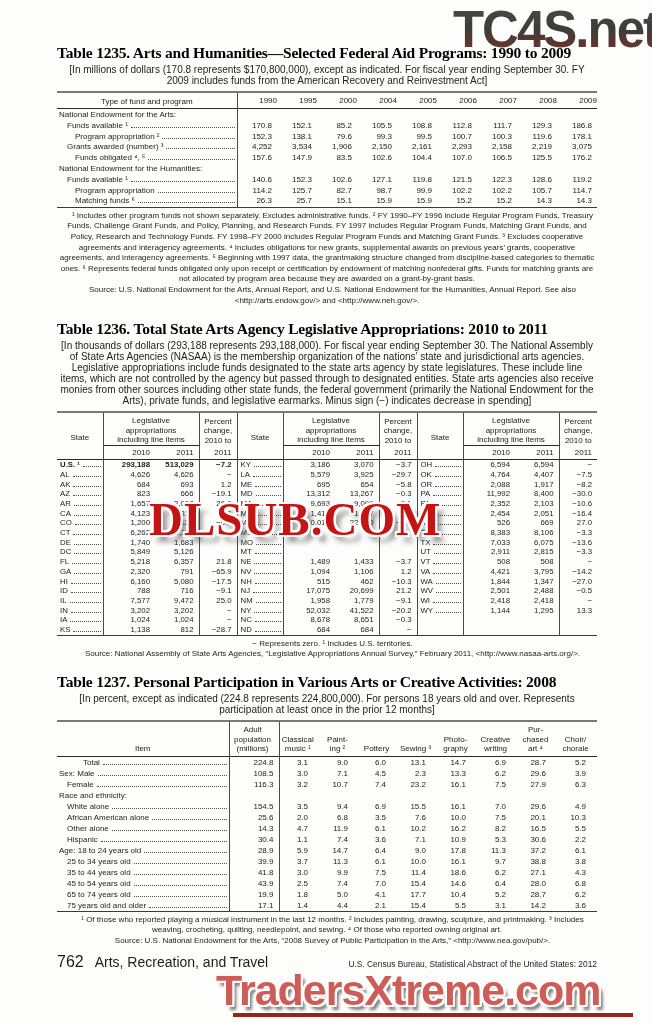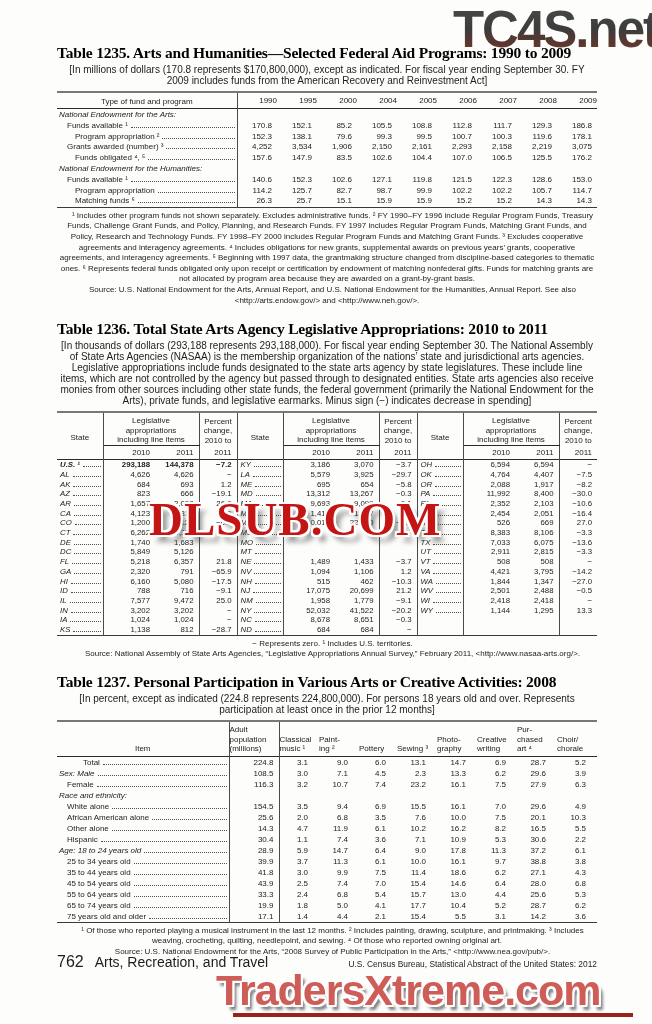--- a/index.html
+++ b/index.html
@@ -25,26 +25,26 @@
   #t1235 tbody td{line-height:10.6px;}
   #t1235 .sect td{padding-top:1px;}
   
   #t1236 th{text-align:center;white-space:pre-line;line-height:9.5px;margin-top:12px;}
   #t1236 .h1 th{padding-top:3px;}
   #t1236 .leg{border-bottom:1px solid #2a2a2a;}
   #t1236 .yr{text-align:right;padding:2px 5px 2px 0;}
   #t1236 tbody td{line-height:9.7px;font-size:7.8px;}
   #t1236 td.st{padding-left:3px;}
   
-  #t1237 th{white-space:pre-line;line-height:9.6px;padding:3px 3px 2px 0;text-align:left;}
+  #t1237 th{white-space:pre-line;line-height:9.6px;padding:3px 3px 2px 0;text-align:center;}
   #t1237 .stubhead{text-align:center;padding-right:0;}
   #t1237 tbody td{line-height:11px;}
   #t1237 td.num{padding-right:11px;}
   #t1237 td.adu{padding-right:5px;}
-  .ind0{padding-left:2px;font-style:italic;}.ind1{padding-left:10px;}.ind2{padding-left:18px;text-align:right;}.ind3{padding-left:26px;}
+  .ind0{padding-left:2px;}.ind1{padding-left:10px;}.ind2{padding-left:18px;text-align:right;}.ind3{padding-left:26px;}
   .fnblock{margin-top:2px;text-align:center;}
   .fnote{font-size:8px;line-height:10.6px;margin:0;text-indent:11px;}
   .gap1{height:14px;}.gap2{height:13px;}
   
   .footer{position:absolute;left:57px;top:953px;width:540px;display:flex;align-items:baseline;}
   .pgnum{font-size:16px;}
   .pgsect{font-size:14px;margin-left:11px;}
   .pgsrc{font-size:8.4px;margin-left:auto;}
   
   .wm{position:absolute;z-index:9;pointer-events:none;}
@@ -201,21 +201,21 @@
                 </div>
               </td>
               <td class="num">140.6</td>
               <td class="num">152.3</td>
               <td class="num">102.6</td>
               <td class="num">127.1</td>
               <td class="num">119.8</td>
               <td class="num">121.5</td>
               <td class="num">122.3</td>
               <td class="num">128.6</td>
-              <td class="num">153.0</td>
+              <td class="num">119.2</td>
             </tr>
             <tr>
               <td class="vr ind2">
                 <div class="stubflex">
                   <span class="lbl">Program appropriation</span>
                   <span class="leader"></span>
                 </div>
               </td>
               <td class="num">114.2</td>
               <td class="num">125.7</td>
@@ -310,21 +310,21 @@
         </thead>
         <tbody id="t1236-body">
             <tr>
               <td class="st vr ind0 bold">
                 <div class="stubflex">
                   <span class="lbl">U.S. ¹</span>
                   <span class="leader"></span>
                 </div>
               </td>
               <td class="num bold">293,188</td>
-              <td class="num vr bold">144,378</td>
+              <td class="num vr bold">513,029</td>
               <td class="num vr bold">−7.2</td>
               <td class="st vr ind0">
                 <div class="stubflex">
                   <span class="lbl">KY</span>
                   <span class="leader"></span>
                 </div>
               </td>
               <td class="num">3,186</td>
               <td class="num vr">3,070</td>
               <td class="num vr">−3.7</td>
@@ -1078,37 +1078,20 @@
               <td class="num">7.0</td>
               <td class="num">15.4</td>
               <td class="num">14.6</td>
               <td class="num">6.4</td>
               <td class="num">28.0</td>
               <td class="num">6.8</td>
             </tr>
             <tr>
               <td class="vr ind1">
                 <div class="stubflex">
-                  <span class="lbl">55 to 64 years old</span>
-                  <span class="leader"></span>
-                </div>
-              </td>
-              <td class="num adu vr">33.3</td>
-              <td class="num">2.4</td>
-              <td class="num">6.8</td>
-              <td class="num">5.4</td>
-              <td class="num">15.7</td>
-              <td class="num">13.0</td>
-              <td class="num">4.4</td>
-              <td class="num">25.6</td>
-              <td class="num">5.3</td>
-            </tr>
-            <tr>
-              <td class="vr ind1">
-                <div class="stubflex">
                   <span class="lbl">65 to 74 years old</span>
                   <span class="leader"></span>
                 </div>
               </td>
               <td class="num adu vr">19.9</td>
               <td class="num">1.8</td>
               <td class="num">5.0</td>
               <td class="num">4.1</td>
               <td class="num">17.7</td>
               <td class="num">10.4</td>

